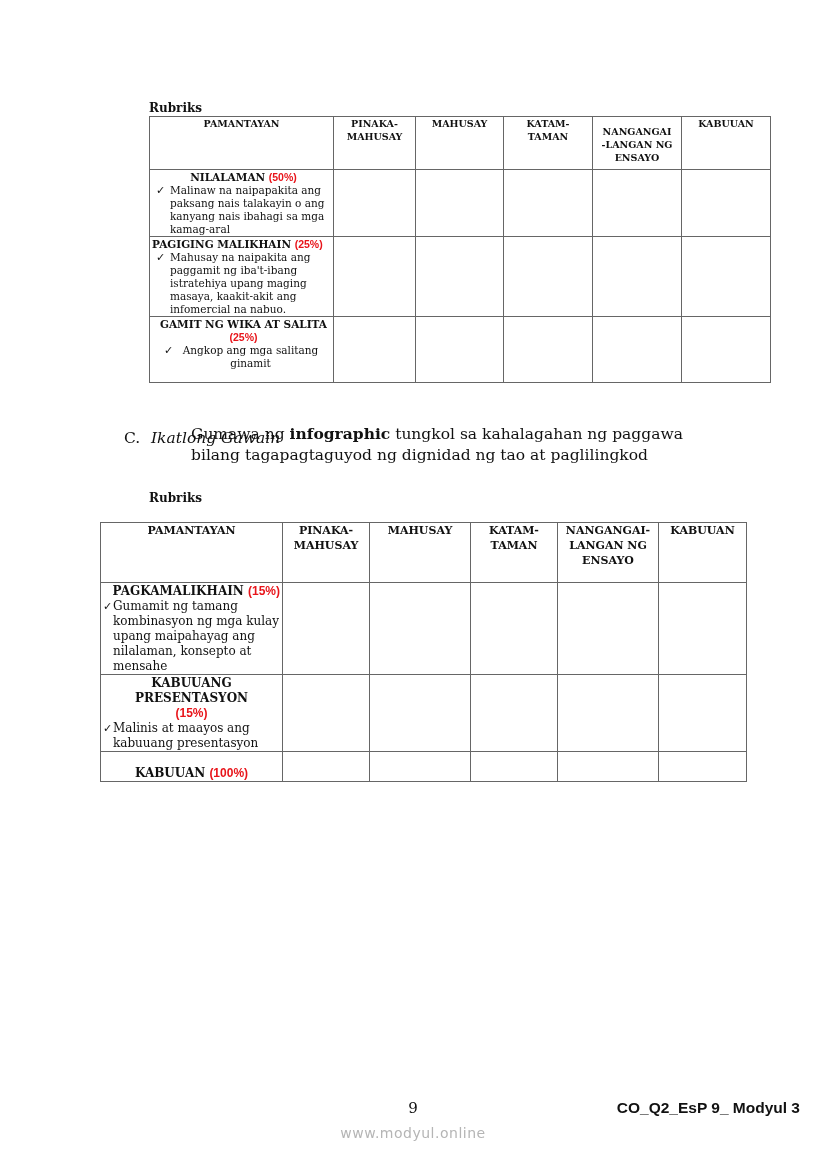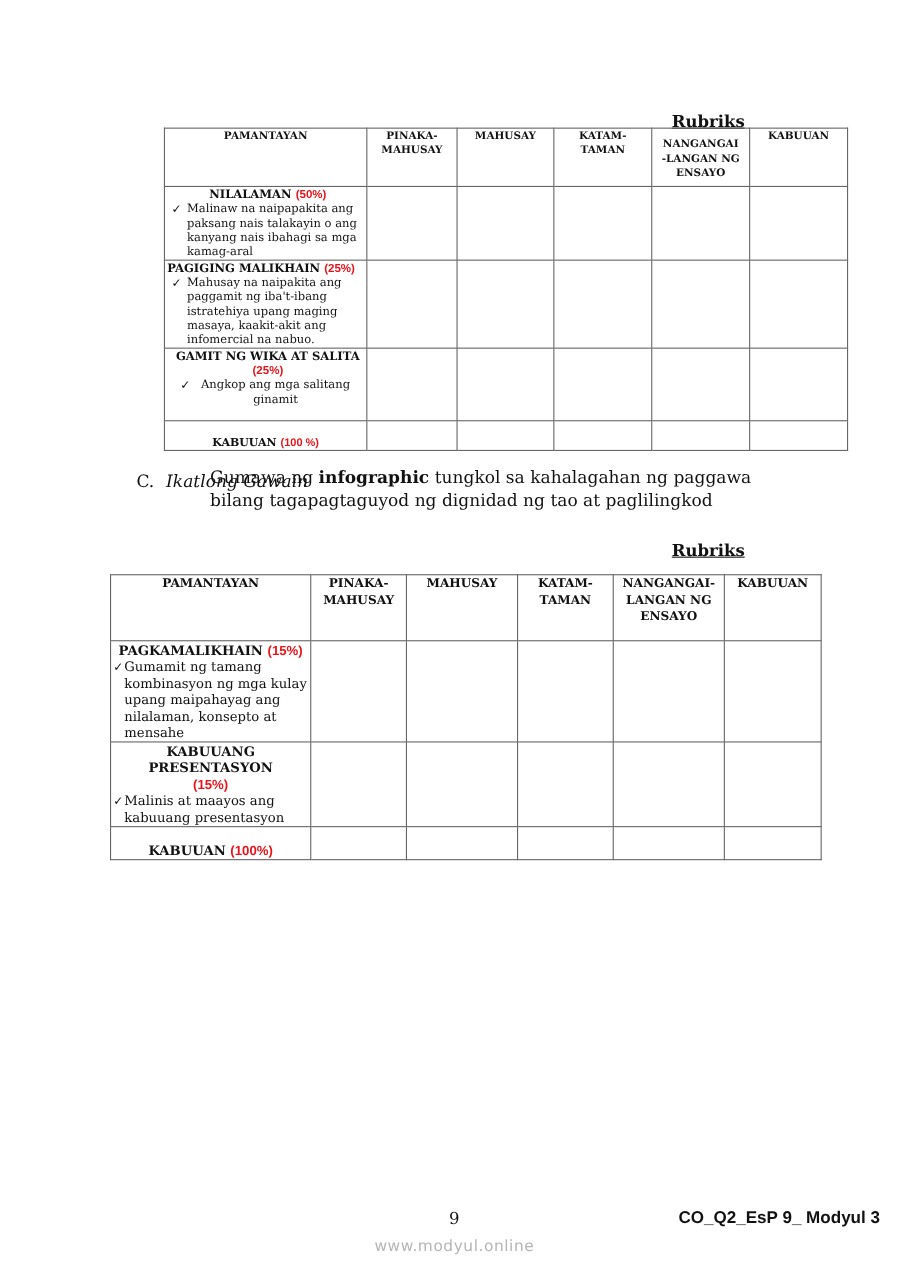--- a/index.html
+++ b/index.html
@@ -1,19 +1,19 @@
 <!DOCTYPE html>
 <html><head>
 <meta charset="utf-8">
 <style>
   html, body { margin: 0; padding: 0; background: #ffffff; }
   body { width: 826px; height: 1169px; position: relative; overflow: hidden;
          font-family: "DejaVu Serif", "Liberation Serif", serif; color: #111; }
   .abs { position: absolute; }
-  .rubriks-title { font-weight: bold; font-size: 15px; text-align: right; text-decoration: underline; }
+  .rubriks-title { font-weight: bold; font-size: 12px; text-align: left; }
   table.rub { position: absolute; border-collapse: collapse; table-layout: fixed; }
   table.rub td, table.rub th { border: 1px solid #666; padding: 0; vertical-align: top; }
   table.rub th { font-weight: bold; text-align: center; }
   .t1 { font-size: 10px; }
   .t1 th { font-size: 9.5px; padding-top: 13px; line-height: 13px; }
   .t1 td.crit { font-size: 10.5px; line-height: 13px; padding: 1px 2px 0 6px; }
   .t2 th { font-size: 11px; padding-top: 14px; line-height: 15px; }
   .t2 td.crit { font-size: 12px; line-height: 15px; padding: 1px 2px 0 6px; }
   .crit-head { font-weight: bold; text-align: center; }
   .pct { color: #e8141a; font-family: "Liberation Sans", sans-serif; font-weight: bold; }
@@ -89,28 +89,20 @@
             <span class="check">✓</span>
             <span style="max-width:150px">Angkop ang mga salitang ginamit</span>
           </div>
     </td>
     <td></td>
         <td></td>
         <td></td>
         <td></td>
         <td></td>
   </tr>
-  <tr style="height:27px">
-    <td class="total-cell" style="font-size:10px; padding-bottom:1px"><span>KABUUAN</span> <span class="pct">(100 %)</span></td>
-    <td></td>
-        <td></td>
-        <td></td>
-        <td></td>
-        <td></td>
-  </tr>
 </tbody>
   </table>
 
 <div class="abs section" style="left:124px; top:428px;">C.</div>
 <div class="abs section" style="left:151px; top:428px; width:540px;font-style:italic;">Ikatlong Gawain</div>
 <div class="abs section" style="left:151px; top:423px; width:540px;margin-left:40px;">
   <span>Gumawa ng </span><b>infographic</b><span> tungkol sa kahalagahan ng paggawa bilang tagapagtaguyod ng dignidad ng tao at paglilingkod</span>
 </div>
 
 <div class="abs rubriks-title" style="left:149px; top:491px; width:528px;">Rubriks</div>
@@ -132,21 +124,21 @@
     <th>MAHUSAY</th>
     <th style="white-space:pre-line">KATAM-
 TAMAN</th>
     <th style="white-space:pre-line">NANGANGAI-
 LANGAN NG
 ENSAYO</th>
     <th>KABUUAN</th>
   </tr>
   <tr style="height:89px">
     <td class="crit" style="padding-left:2px">
-      <div class="crit-head" style="text-align:center"><span>PAGKAMALIKHAIN</span> <span class="pct">(15%)</span></div>
+      <div class="crit-head" style="text-align:right"><span>PAGKAMALIKHAIN</span> <span class="pct">(15%)</span></div>
       <div class="item">
             <span class="check" style="width:10px">✓</span>
             <span class="item-text">Gumamit ng tamang kombinasyon ng mga kulay upang maipahayag ang nilalaman, konsepto at mensahe</span>
           </div>
     </td>
     <td></td>
         <td></td>
         <td></td>
         <td></td>
         <td></td>

